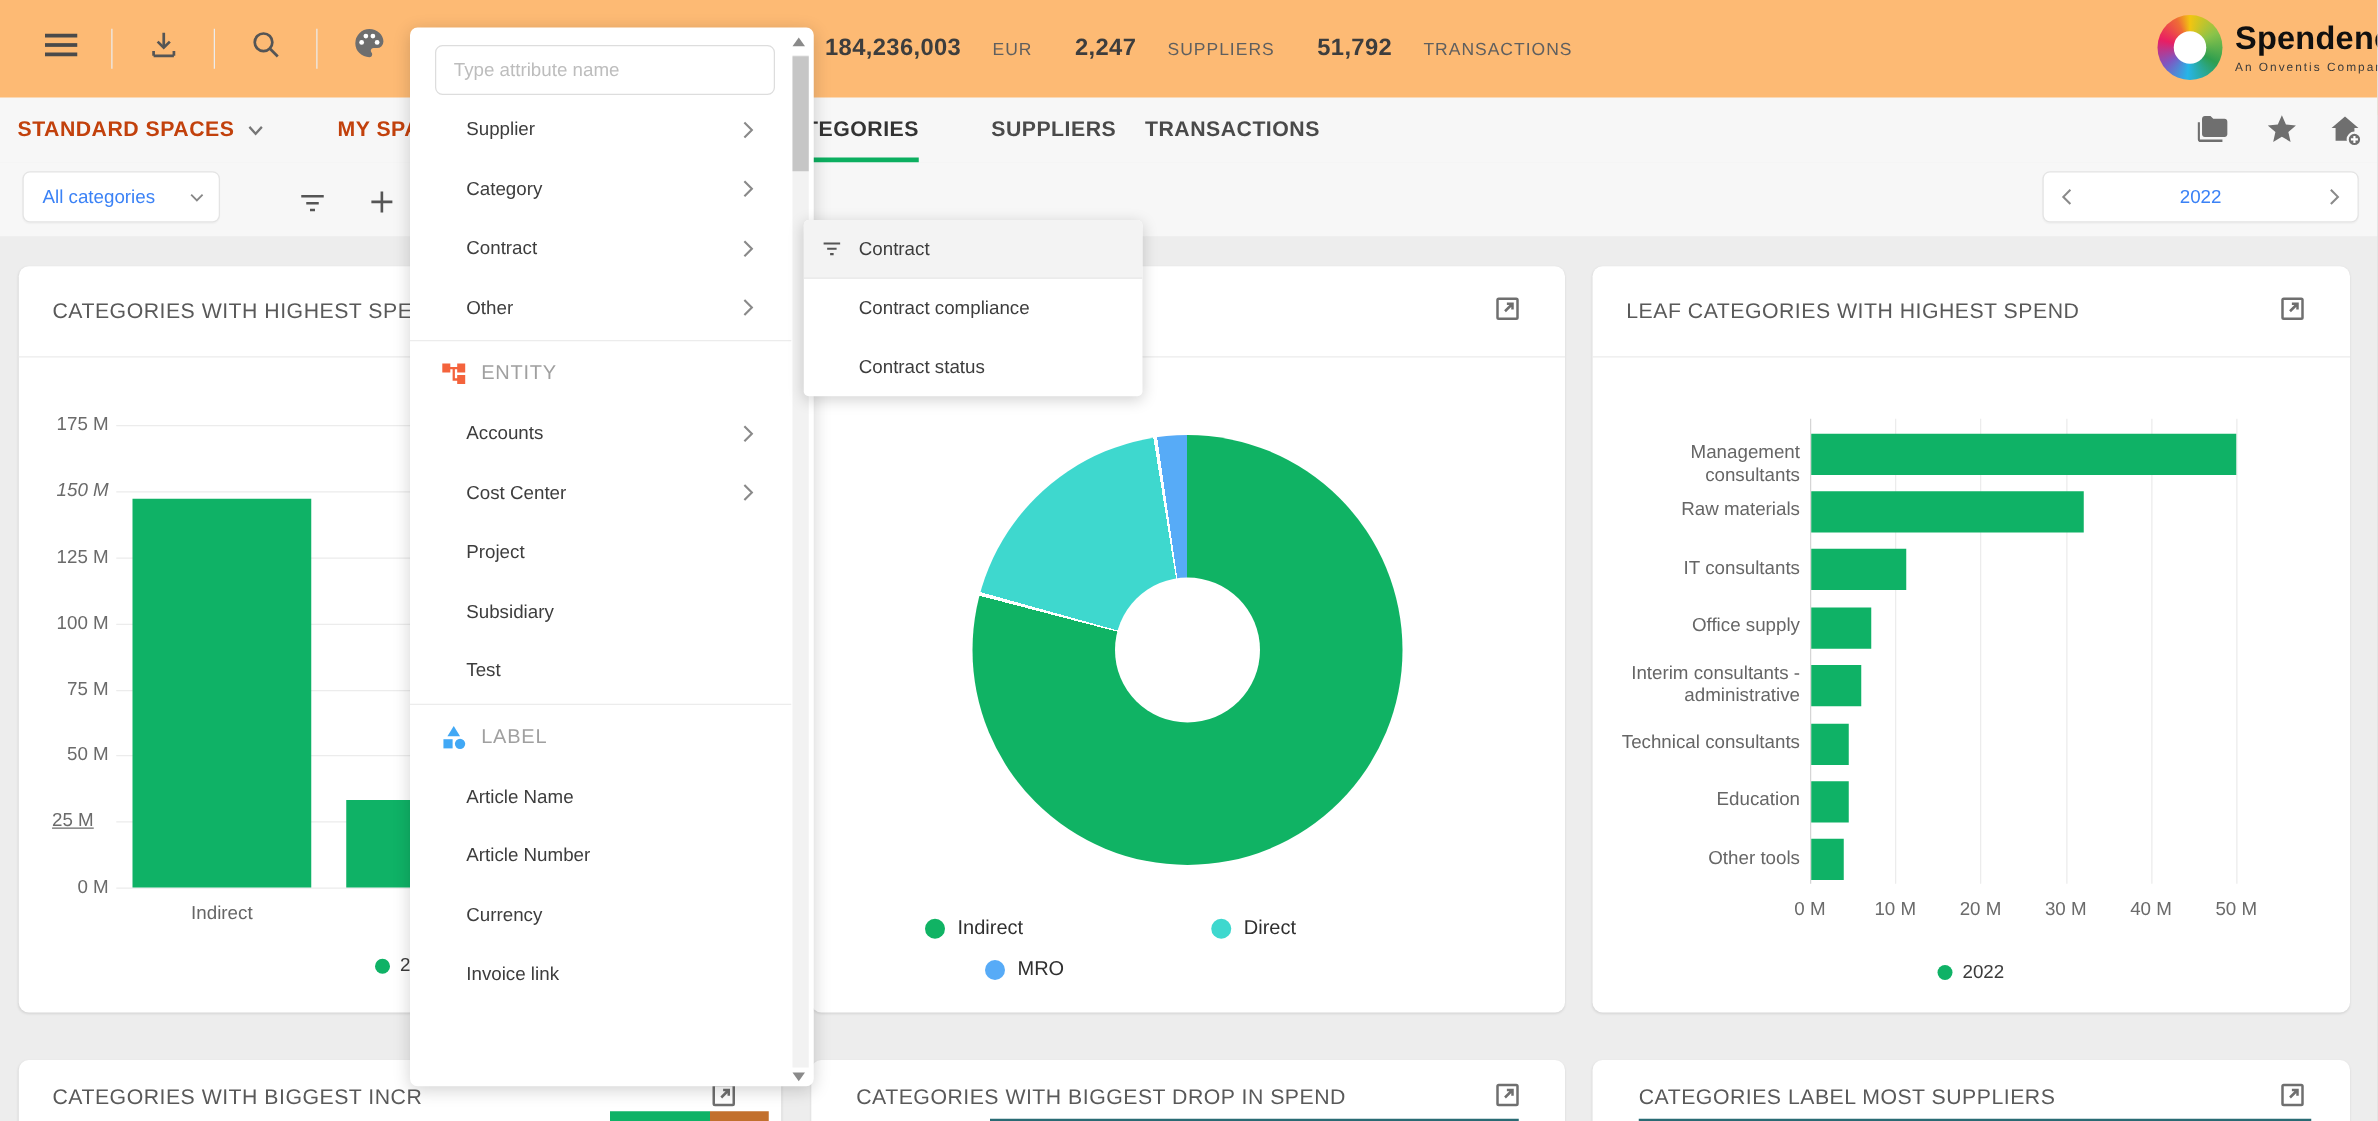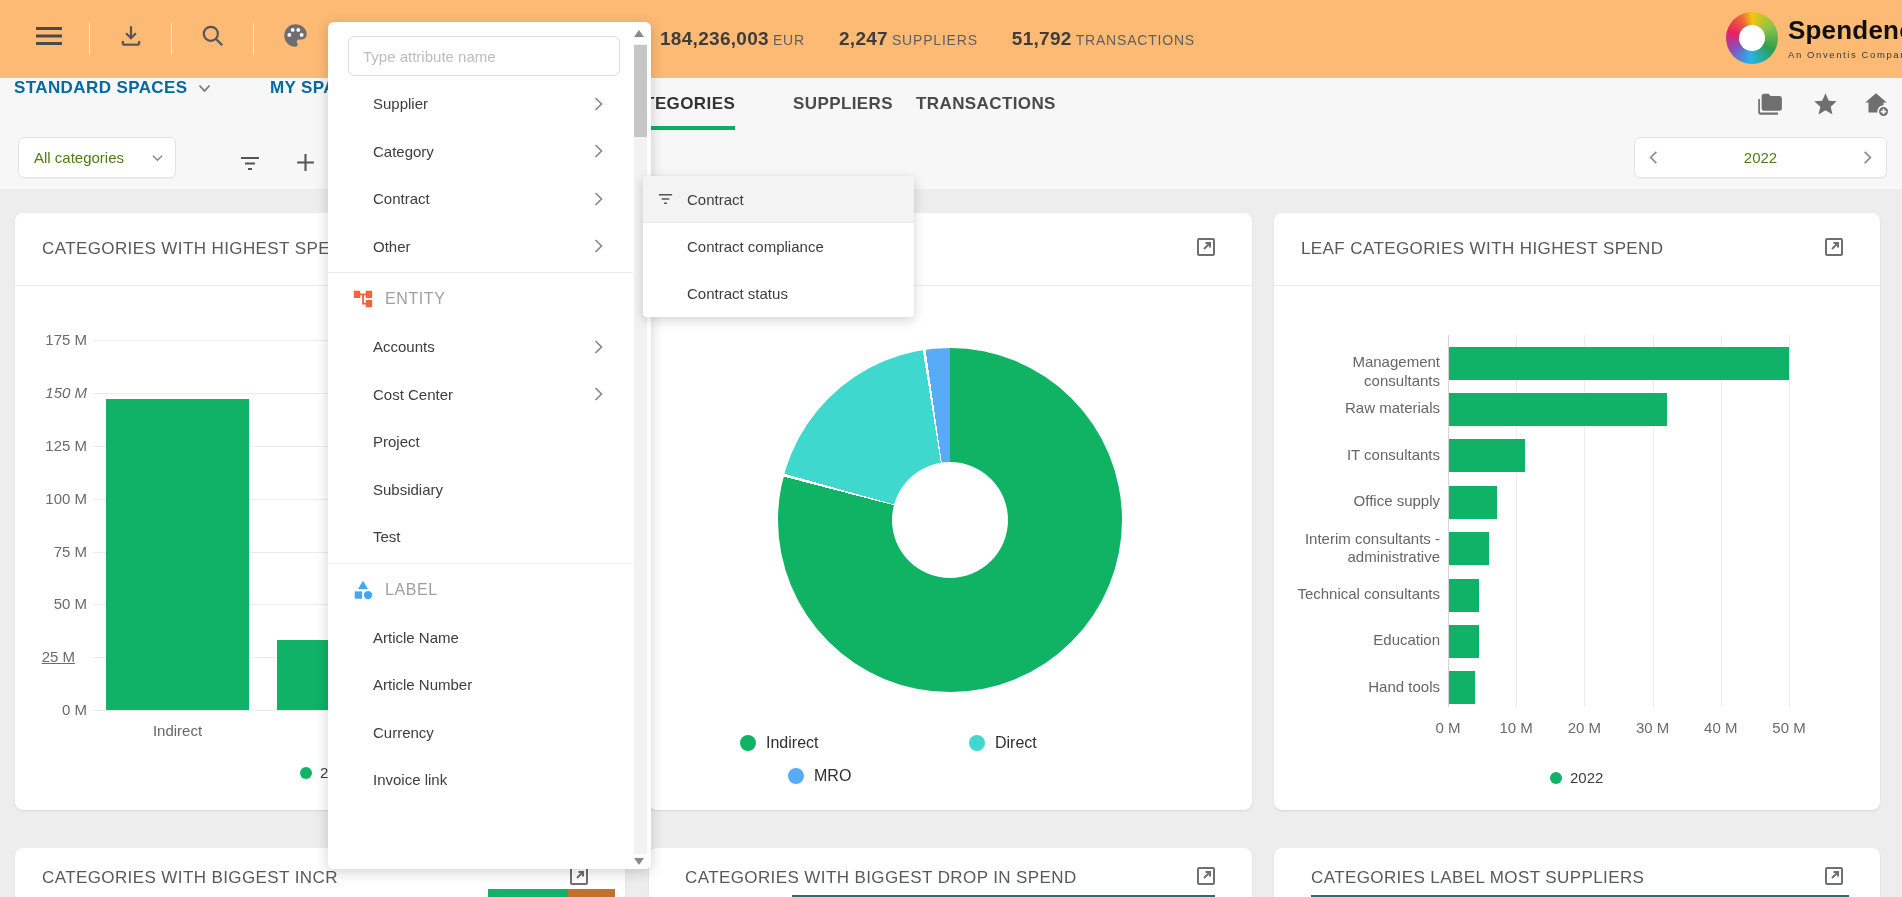--- a/index.html
+++ b/index.html
@@ -5,36 +5,36 @@
   html,body{margin:0;padding:0;background:#dcdcdc;}
   *{box-sizing:border-box;font-family:"Liberation Sans","DejaVu Sans",sans-serif;}
   .screen{position:relative;width:1902px;height:897px;overflow:hidden;background:#ededed;}
   
   .topbar{position:absolute;left:0;top:0;width:1902px;height:92px;background:#fdba74;border-bottom:1px solid #e6e6e6;}
   .icon-btn{position:absolute;width:30px;height:30px;display:flex;align-items:center;justify-content:center;cursor:pointer;}
   .tb-sep{position:absolute;top:23px;width:1px;height:32px;background:#ececec;}
   .stats{position:absolute;left:660px;top:0;height:77px;display:flex;align-items:center;}
   .stat{display:flex;align-items:baseline;margin-right:34px;}
   .stat .v{font-size:19px;font-weight:700;color:#3d3d3d;letter-spacing:.3px;}
-  .stat .u{font-size:14px;color:#5f5f5f;letter-spacing:.8px;margin-left:4px;}
+  .stat .u{font-size:14px;color:#5f5f5f;letter-spacing:.8px;margin-left:25px;}
   .logo{position:absolute;left:1726px;top:12px;display:flex;align-items:flex-start;}
   .logo-ring{width:52px;height:52px;border-radius:50%;background:conic-gradient(from 0deg,#f2c511,#8bc34a 60deg,#2e9e4f 120deg,#26b5e8 185deg,#7e57c2 235deg,#e91e63 285deg,#ef6c35 335deg,#f2c511 360deg);position:relative;}
   .logo-ring::after{content:"";position:absolute;left:13px;top:13px;width:26px;height:26px;border-radius:50%;background:#fff;}
   .logo-txt{margin-left:10px;padding-top:3px;}
   .logo-name{font-size:26px;font-weight:800;color:#101010;letter-spacing:.2px;}
   .logo-tag{font-size:9.5px;color:#3a3a3a;letter-spacing:1.6px;margin-top:3px;}
   
   .navrow{position:absolute;left:0;top:78px;width:1902px;height:52px;background:#f7f7f7;}
-  .space-btn{position:absolute;top:0;height:52px;display:flex;align-items:flex-start;font-size:17px;font-weight:700;color:#0369a1;letter-spacing:.4px;cursor:pointer;}
+  .space-btn{position:absolute;top:0;height:52px;display:flex;align-items:center;font-size:17px;font-weight:700;color:#c2410c;letter-spacing:.4px;cursor:pointer;}
   .space-btn svg{margin-left:10px;}
   .tab{position:absolute;top:0;height:52px;line-height:52px;font-size:17px;font-weight:700;color:#4a4a4a;letter-spacing:.4px;cursor:pointer;}
   .tab.active{color:#333;border-bottom:4px solid #0caf60;}
   
   .filterrow{position:absolute;left:0;top:130px;width:1902px;height:59px;background:#f7f7f7;}
-  .chip{position:absolute;top:7px;height:41px;background:#fff;border:1px solid #e4e4e4;border-radius:6px;display:flex;align-items:center;font-size:15px;color:#4d7c0f;cursor:pointer;box-shadow:0 1px 1px rgba(0,0,0,.03);}
+  .chip{position:absolute;top:7px;height:41px;background:#fff;border:1px solid #e4e4e4;border-radius:6px;display:flex;align-items:center;font-size:15px;color:#3b82f6;cursor:pointer;box-shadow:0 1px 1px rgba(0,0,0,.03);}
   
   .card{position:absolute;background:#fff;border-radius:8px;box-shadow:0 1px 2px rgba(0,0,0,.10);}
   .card-title{position:absolute;left:27px;top:26px;font-size:17px;color:#595959;letter-spacing:.4px;white-space:nowrap;}
   .hdr-div{position:absolute;left:0;right:0;top:72px;height:1px;background:#ececec;}
   .expand{position:absolute;right:34px;top:22px;width:24px;height:24px;cursor:pointer;}
   .bottom-card .card-title{top:20px;}
   .bottom-card .expand{top:16px;}
   
   .hgrid{position:absolute;height:1px;background:#ececec;}
   .vgrid{position:absolute;width:1px;background:#ececec;}
@@ -317,21 +317,21 @@
         <div class="row-label" style="left: 8px; top: 232.8px;">IT consultants</div>
         <div class="hbar" style="left: 175px; top: 226.3px; width: 76.4px; height: 33px; background: rgb(15, 178, 102);"></div>
         <div class="row-label" style="left: 8px; top: 279.2px;">Office supply</div>
         <div class="hbar" style="left: 175px; top: 272.7px; width: 47.7px; height: 33px; background: rgb(15, 178, 102);"></div>
         <div class="row-label" style="left: 8px; top: 316.6px;">Interim consultants - administrative</div>
         <div class="hbar" style="left: 175px; top: 319.1px; width: 40.2px; height: 33px; background: rgb(15, 178, 102);"></div>
         <div class="row-label" style="left: 8px; top: 372px;">Technical consultants</div>
         <div class="hbar" style="left: 175px; top: 365.5px; width: 30px; height: 33px; background: rgb(15, 178, 102);"></div>
         <div class="row-label" style="left: 8px; top: 418.4px;">Education</div>
         <div class="hbar" style="left: 175px; top: 411.9px; width: 30px; height: 33px; background: rgb(15, 178, 102);"></div>
-        <div class="row-label" style="left: 8px; top: 464.8px;">Hand tools</div>
+        <div class="row-label" style="left: 8px; top: 464.8px;">Other tools</div>
         <div class="hbar" style="left: 175px; top: 458.3px; width: 25.9px; height: 33px; background: rgb(15, 178, 102);"></div>
         <div class="legend" style="left: 276px; top: 556px;">
           <span class="dot" style="background: rgb(15, 178, 102);"></span>
           <span>2022</span>
         </div>
       </div>
   </section>
 
   <section class="card bottom-card" style="left:15px;top:848px;width:610px;height:60px;">
     <div class="card-title">CATEGORIES WITH BIGGEST INCR</div>

